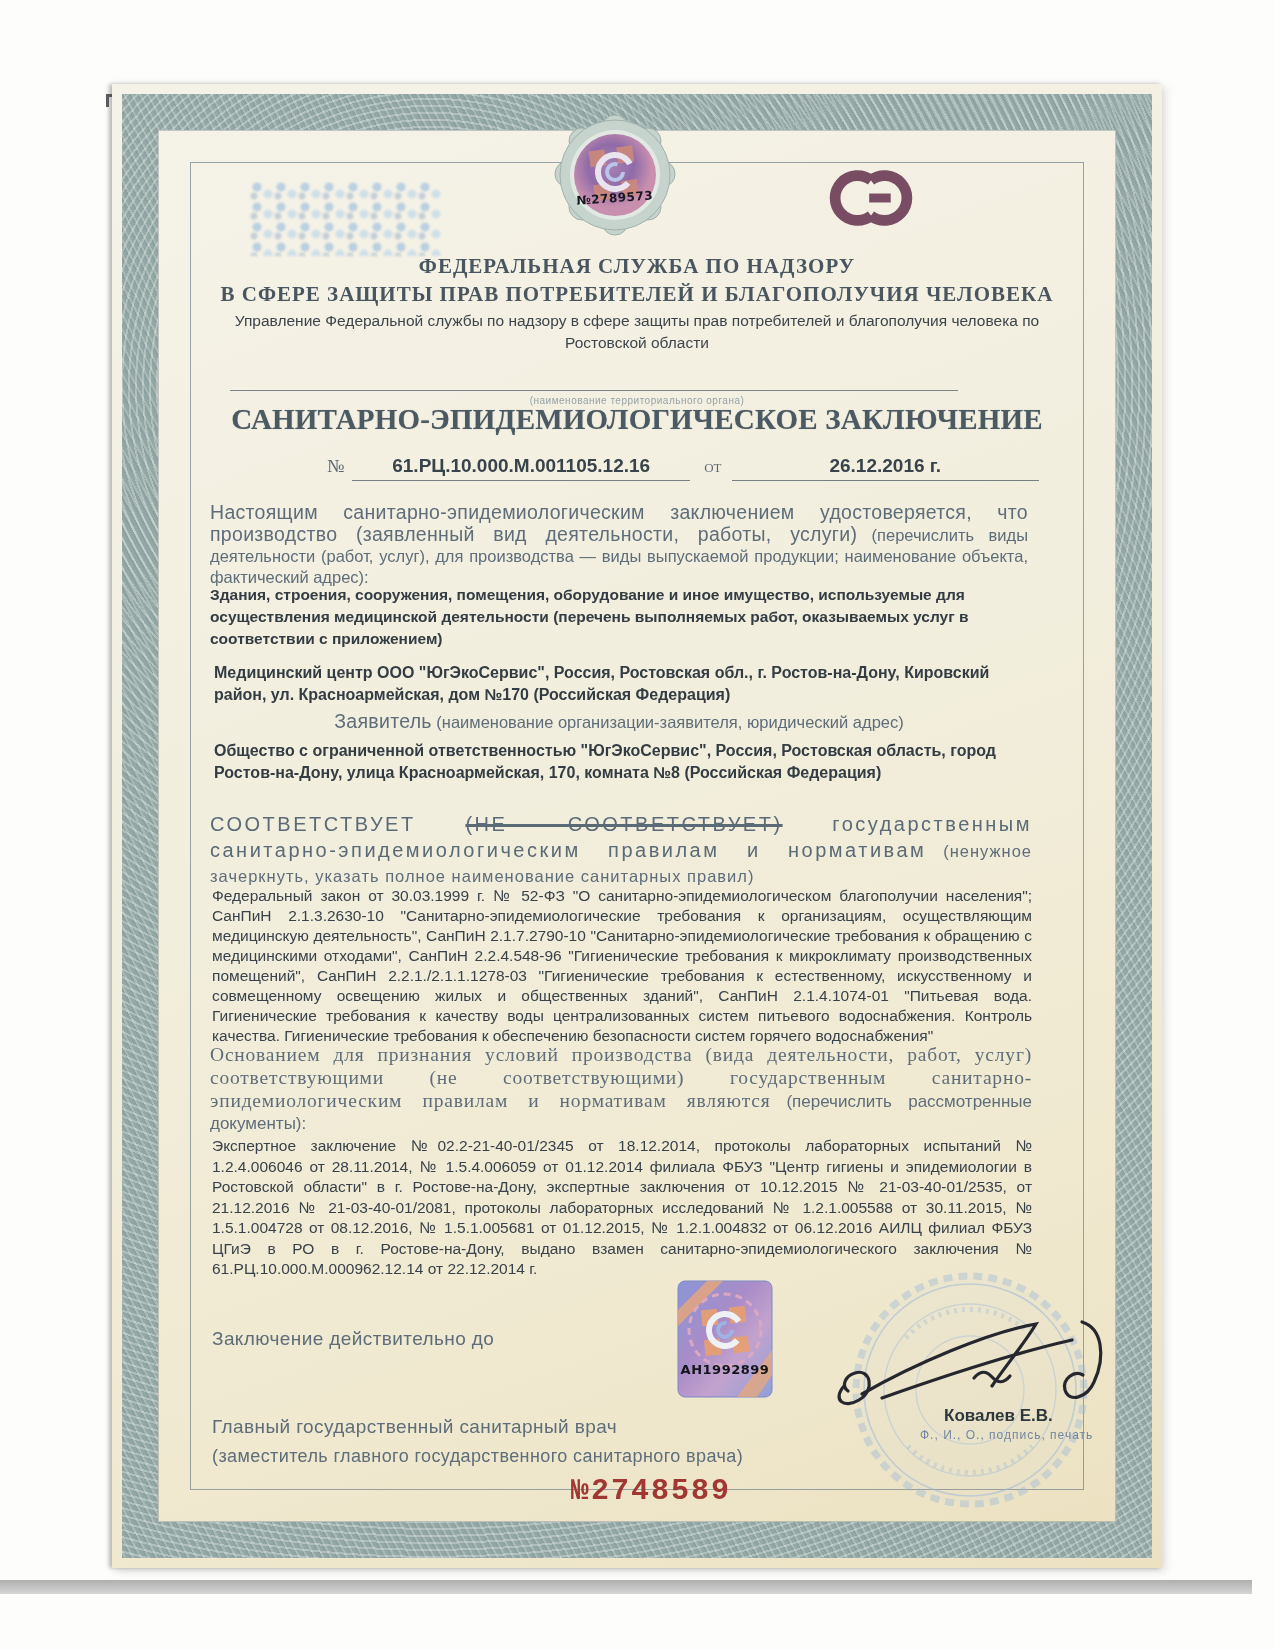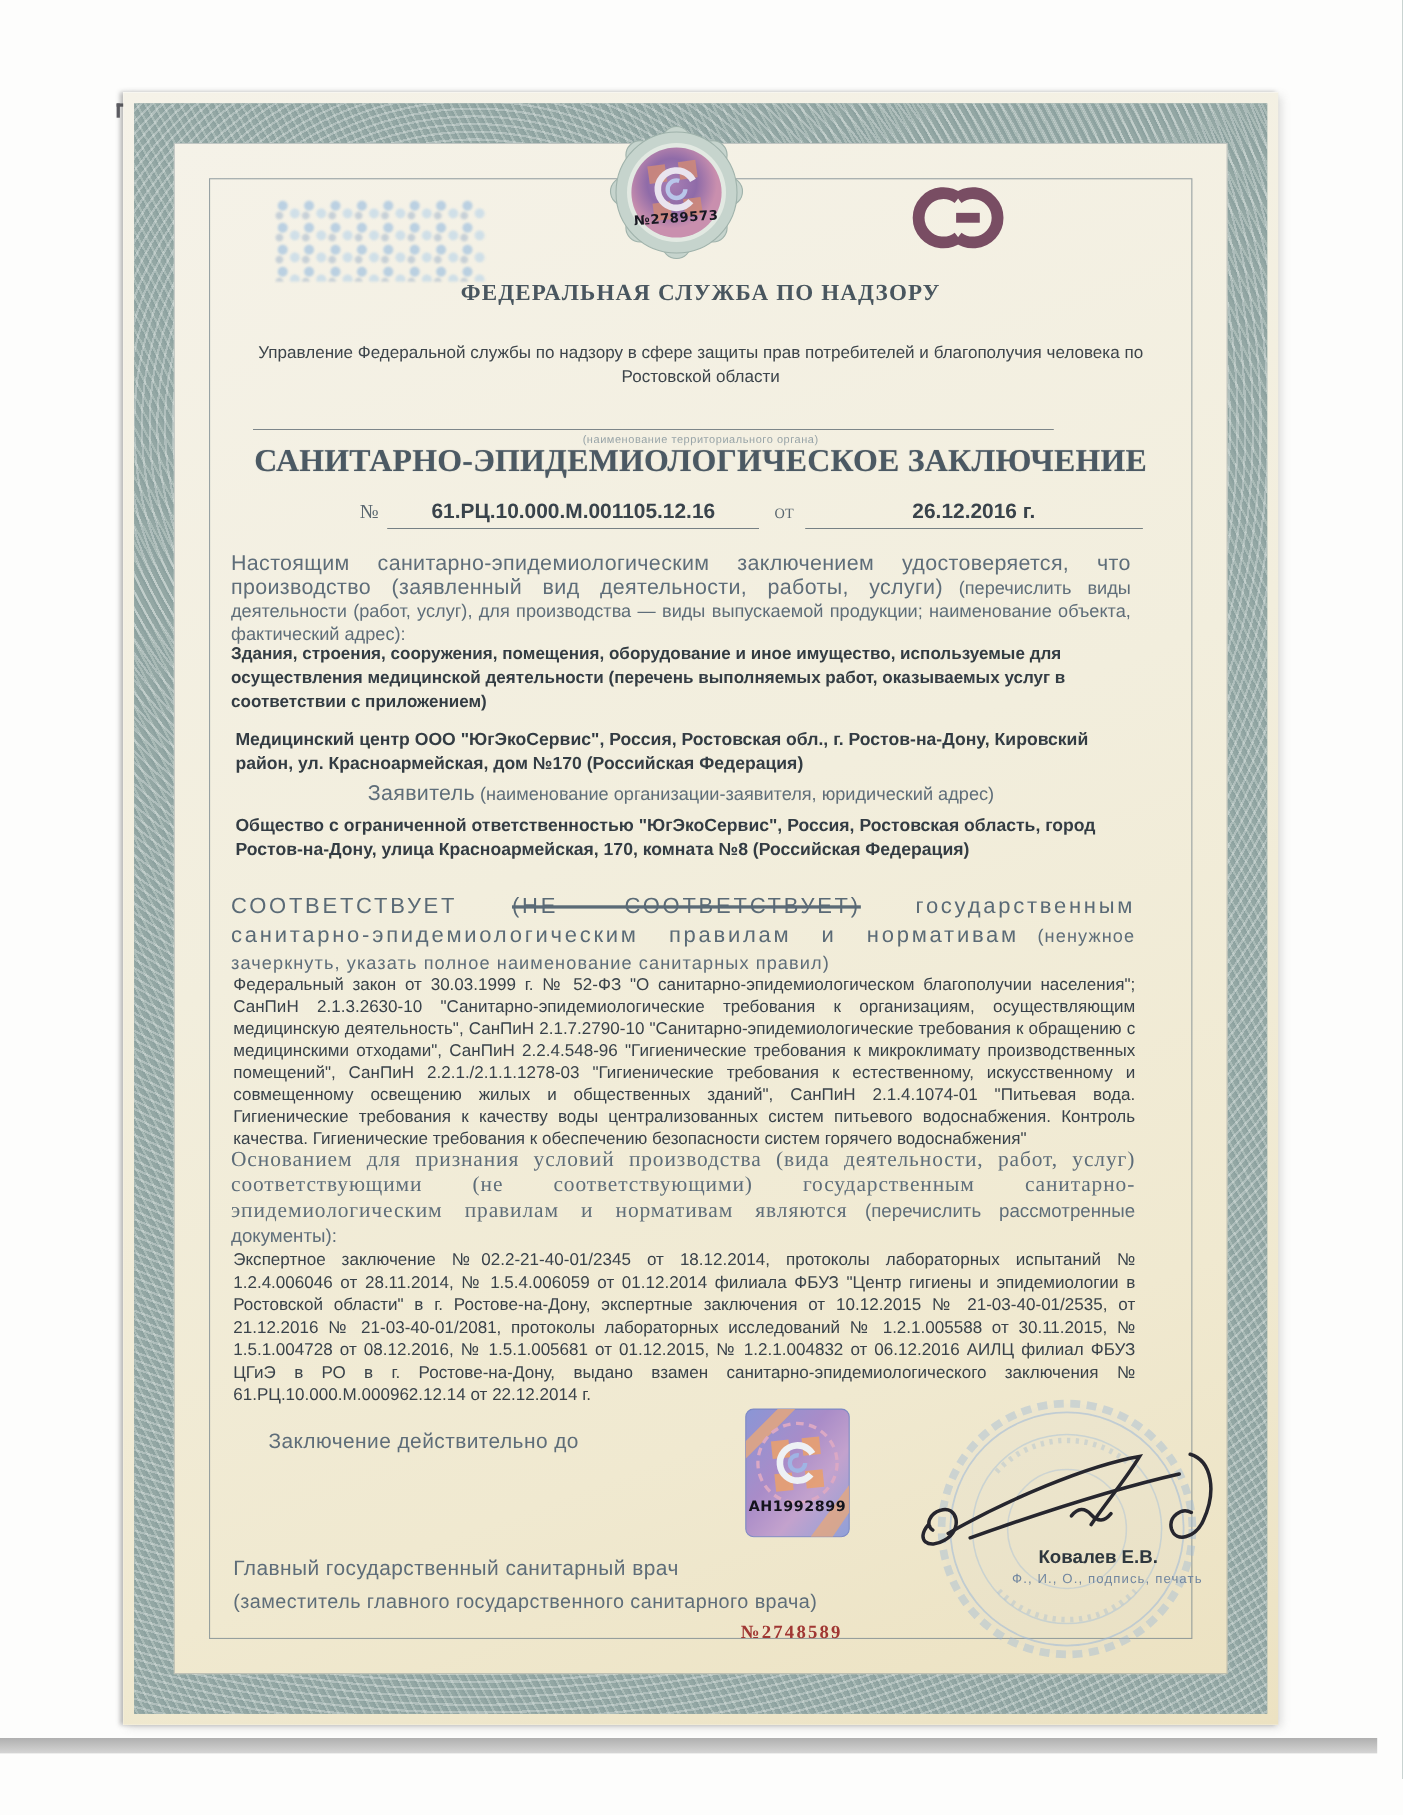--- a/index.html
+++ b/index.html
@@ -77,23 +77,23 @@
   .filled{font-weight:600;color:#333c43;}
   .caps{font-size:20px;letter-spacing:2.5px;word-spacing:7px;color:#5a6a76;font-weight:500;}
   .struck{text-decoration:line-through;text-decoration-thickness:2.5px;}
   .note2{font-size:16.5px;letter-spacing:1px;color:#5e6d79;}
   .regs{font-size:15.5px;line-height:20px;font-weight:500;color:#39424a;}
   
   .foot-gray{position:absolute;font-size:19px;color:#5e6d79;letter-spacing:.4px;}
   .signer-name{position:absolute;left:832px;top:1322px;font-size:17px;font-weight:700;color:#2e373e;}
   .signer-caption{position:absolute;left:808px;top:1344px;font-size:12px;color:#7287a0;letter-spacing:1px;}
   .form-number{
-    position:absolute;left:424px;top:1390px;width:230px;text-align:right;
-    font-family:Liberation Serif, serif;font-weight:700;
-    font-size:17px;color:#a03733;letter-spacing:2px;
+    position:absolute;left:424px;top:1390px;width:230px;text-align:center;
+    font-family:Liberation Mono, monospace;font-weight:700;
+    font-size:30px;color:#a03733;letter-spacing:2px;
   }
   
   .paperclip{position:absolute;left:106px;top:94px;width:130px;height:10px;
     border-top:3px solid #43434a;border-left:3px solid #43434a;opacity:.85;}
   .watermark{
     position:absolute;left:138px;top:96px;width:192px;height:76px;
     background-image:
       radial-gradient(circle 5px at 7px 7px,rgba(120,170,220,.55) 0 4px,rgba(120,170,220,0) 5px),
       radial-gradient(circle 5px at 18px 14px,rgba(150,195,235,.45) 0 4px,rgba(150,195,235,0) 5px),
       radial-gradient(circle 4px at 4px 16px,rgba(90,130,180,.35) 0 3px,rgba(90,130,180,0) 4px);
@@ -159,20 +159,21 @@
 
   <svg class="se-logo" viewBox="0 0 96 72">
     <g stroke="#6e3f58" stroke-width="12" fill="none" opacity=".92">
       <path d="M48.2,16.2 A25,25 0 1 0 48.2,55.8"></path>
       <path d="M47.8,16.2 A25,25 0 1 1 47.8,55.8"></path>
     </g>
     <rect x="46" y="31" width="24" height="10" fill="#6e3f58" opacity=".92"></rect>
   </svg>
 
   <div class="agency" style="top:170px">ФЕДЕРАЛЬНАЯ СЛУЖБА ПО НАДЗОРУ</div>
+  <div class="agency" style="top:198px">В СФЕРЕ ЗАЩИТЫ ПРАВ ПОТРЕБИТЕЛЕЙ И БЛАГОПОЛУЧИЯ  ЧЕЛОВЕКА</div>
   <div class="org">Управление Федеральной службы по надзору в сфере защиты прав потребителей и благополучия человека по Ростовской области</div>
   <div class="hr-line"></div>
   <div class="caption" style="top:311px">(наименование территориального органа)</div>
   <div class="doc-title">САНИТАРНО-ЭПИДЕМИОЛОГИЧЕСКОЕ ЗАКЛЮЧЕНИЕ</div>
 
   <div class="numline">
     <span class="no-sym">№</span>
     <span class="u num">61.РЦ.10.000.М.001105.12.16</span>
     <span class="ot">от</span>
     <span class="u date">26.12.2016 г.</span>
@@ -243,21 +244,21 @@
   <svg class="signature" viewBox="0 0 310 115">
     <g fill="none" stroke="#26262e" stroke-width="3.2" stroke-linecap="round">
       <path d="M20,80 C8,94 20,103 35,94 C52,84 46,62 31,67 C21,70 17,80 24,85"></path>
       <path d="M38,88 C90,58 165,26 212,18 C200,38 180,62 168,80"></path>
       <path d="M58,92 C120,70 195,46 248,34"></path>
       <path d="M150,72 q9,-11 18,-1 q9,10 18,-1"></path>
       <path d="M258,16 C278,22 282,50 270,76 C263,92 245,97 241,84 C238,73 250,64 259,69"></path>
     </g>
   </svg>
 
-  <div class="foot-gray" style="left:100px;top:1216px;margin-left:32px;">Заключение действительно до</div>
+  <div class="foot-gray" style="left:100px;top:1244px;">Заключение действительно до</div>
   <div class="foot-gray" style="left:100px;top:1332px;">Главный государственный санитарный врач</div>
   <div class="foot-gray" style="left:100px;top:1362px;font-size:18px;">(заместитель главного государственного санитарного врача)</div>
   <div class="signer-name">Ковалев Е.В.</div>
   <div class="signer-caption">Ф., И., О., подпись, печать</div>
   <div class="form-number">№2748589</div>
 </div>
 
 <div class="scan-edge"></div>
 
 </body></html>

